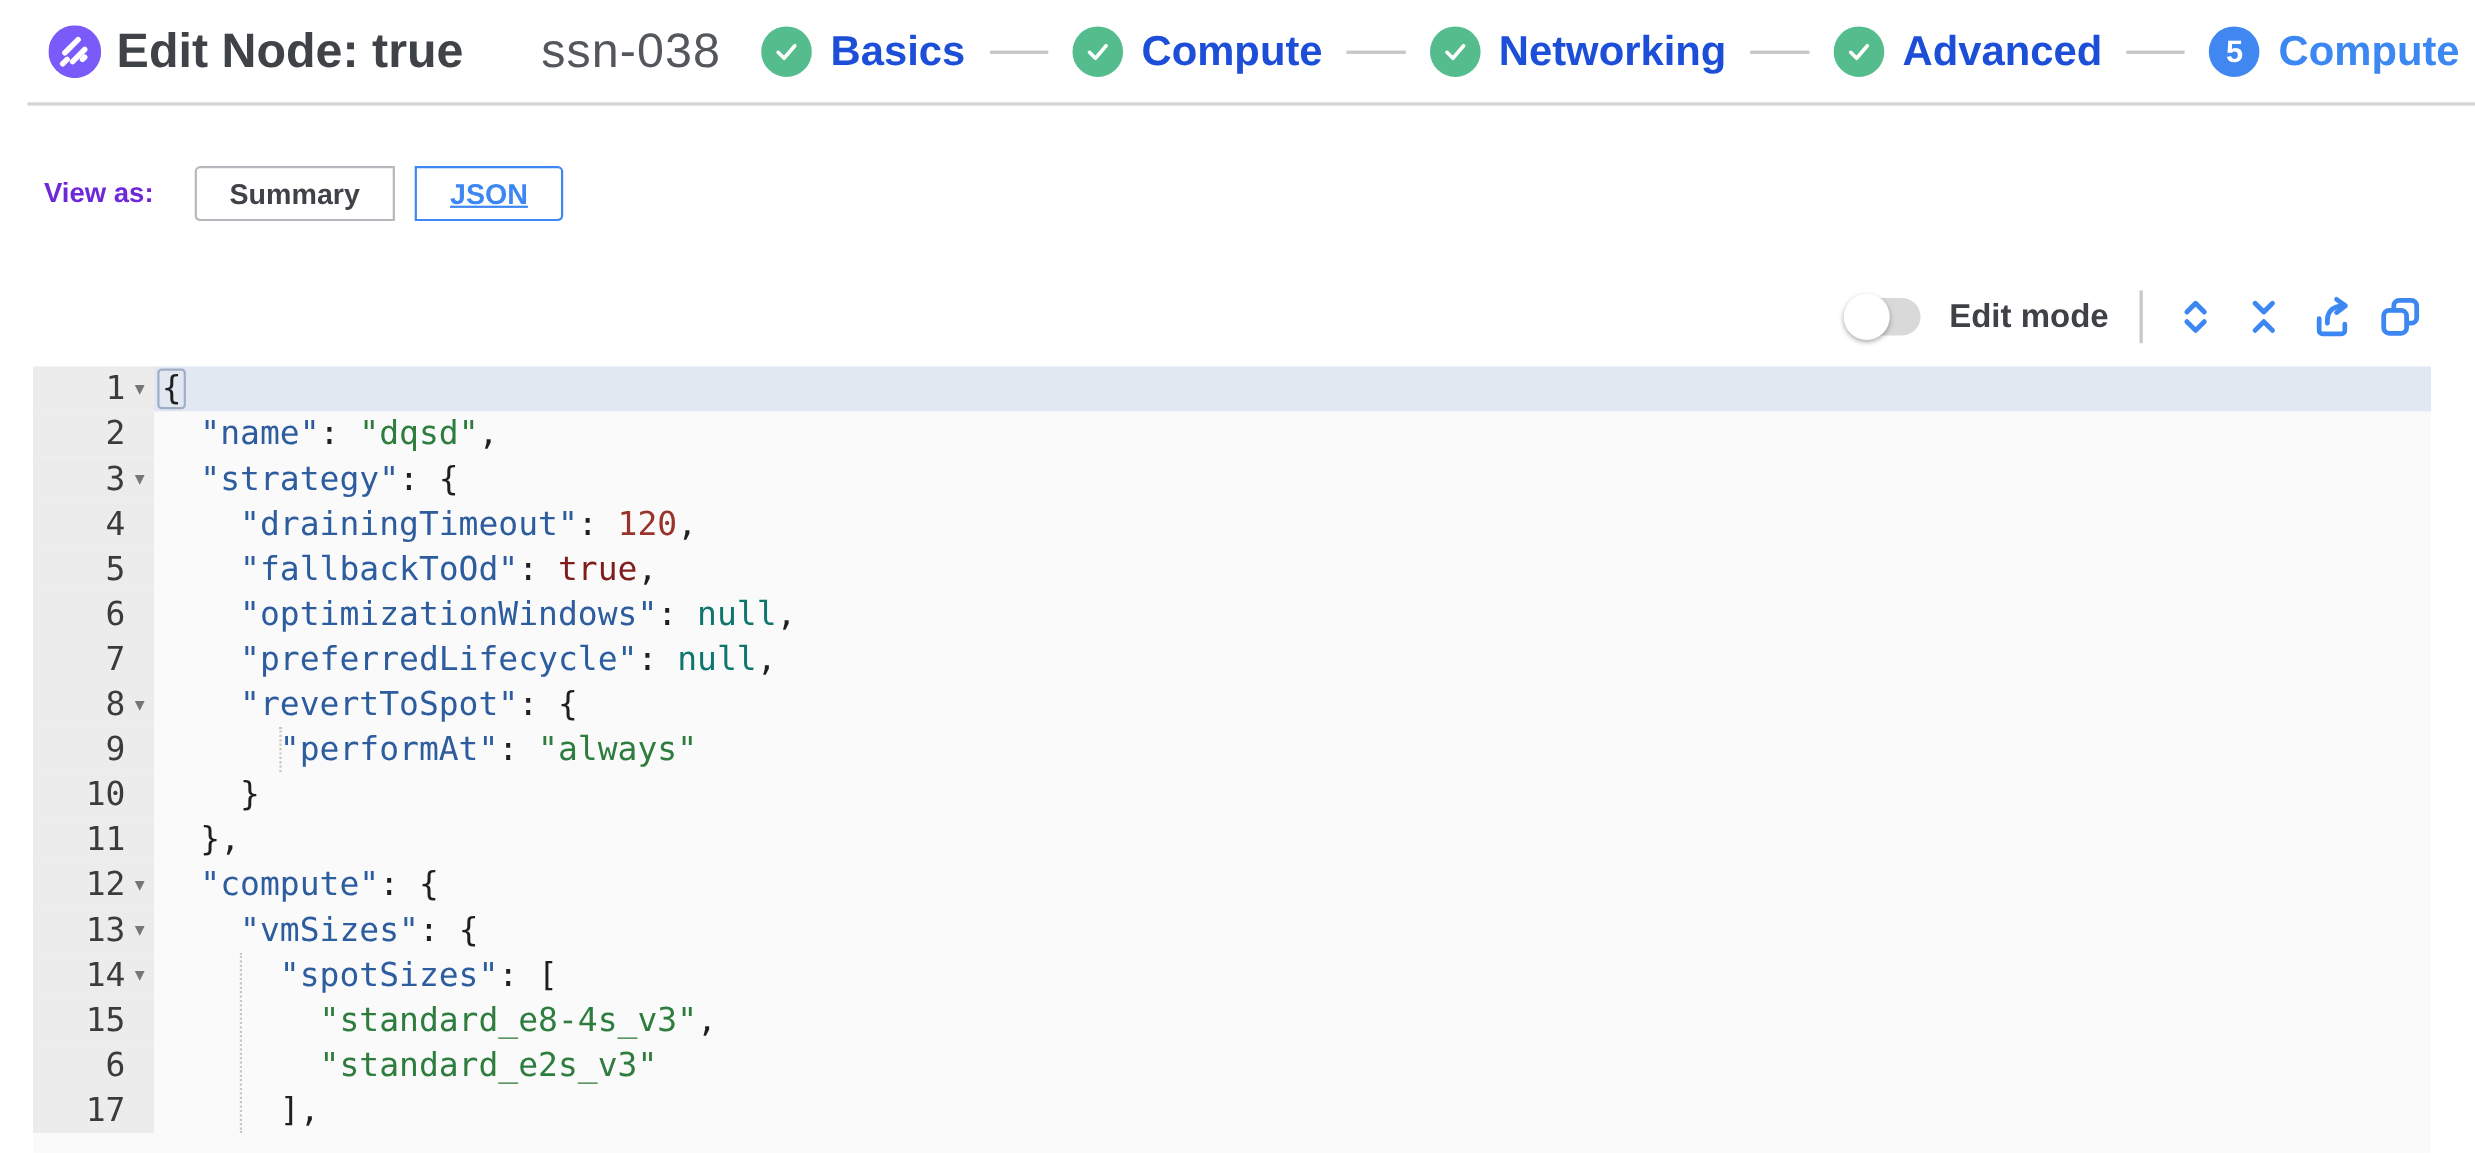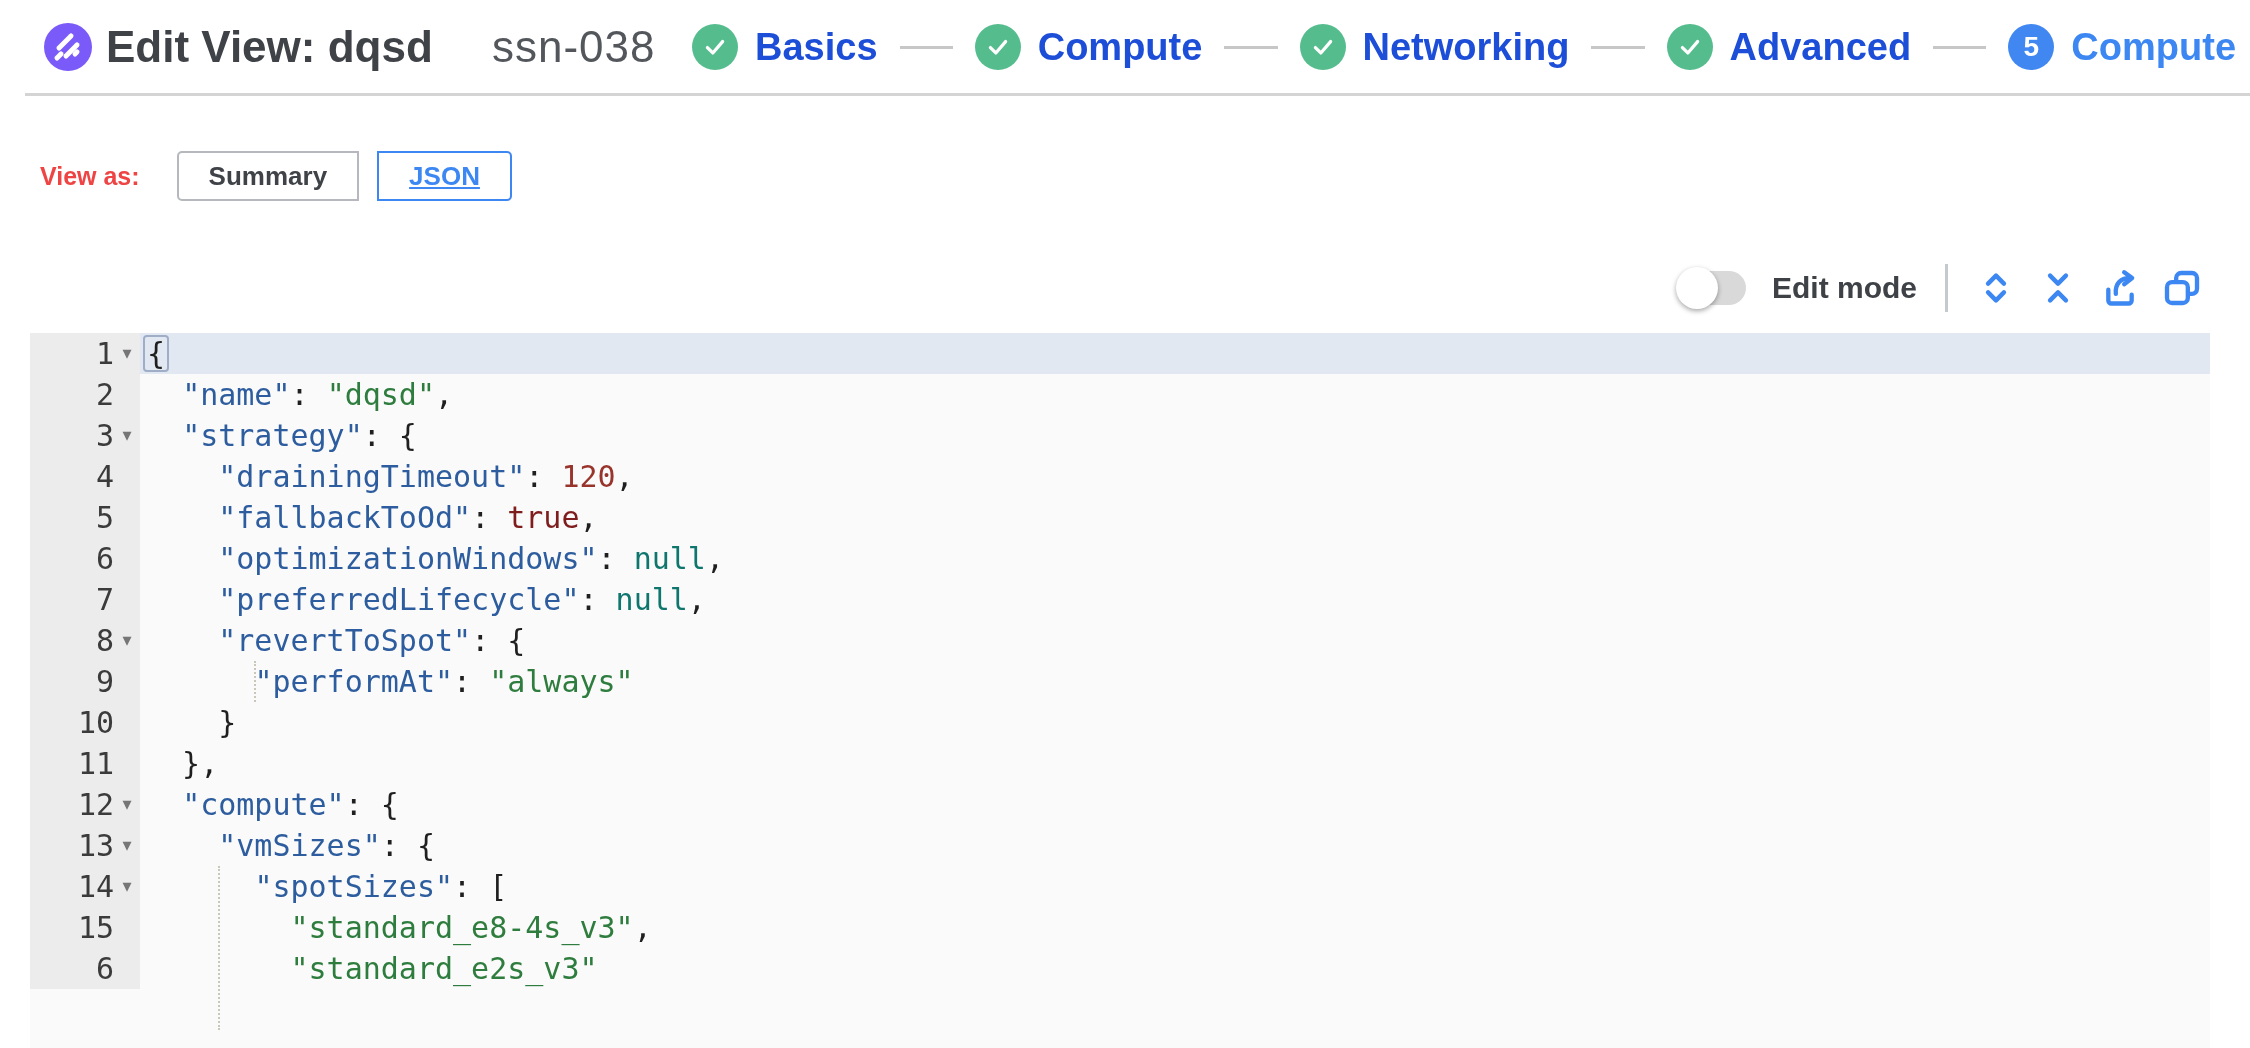--- a/index.html
+++ b/index.html
@@ -19,21 +19,21 @@
   .step{display:flex;align-items:center;flex:0 0 auto;cursor:pointer;}
   .step-circ{width:46px;height:46px;border-radius:50%;display:flex;align-items:center;justify-content:center;flex:0 0 auto;}
   .step-circ.done{background:#55bd8d;}
   .step-circ.active{background:#4187f2;color:#fff;font-size:28px;font-weight:bold;}
   .step-label{margin-left:17px;font-size:38px;color:#1d4ed8;white-space:nowrap;font-weight:bold;}
   .step.active .step-label{color:#3c87f2;font-weight:bold;}
   .step-conn{flex:1 1 auto;height:3px;background:#c7c7c7;margin:0 22px;min-width:20px;}
 
   
   .viewas{position:absolute;left:40px;top:150px;height:52px;display:flex;align-items:center;}
-  .viewas-label{font-size:25px;font-weight:bold;color:#ef4444;margin-right:37px;}
+  .viewas-label{font-size:25px;font-weight:bold;color:#6d28d9;margin-right:37px;}
   .seg{display:flex;gap:20px;}
   .seg-btn{height:50px;padding:0 30px;display:flex;align-items:center;justify-content:center;
            font-size:26px;font-weight:bold;background:#fff;border:2px solid #b5b8bc;color:#3f4348;
            box-sizing:border-box;cursor:pointer;}
   .seg-btn:first-child{border-radius:5px 0 0 5px;}
   .seg-btn:last-child{border-radius:0 5px 5px 0;margin-left:-2px;text-decoration:underline;}
   .seg-btn.sel{border-color:#3c87f2;color:#3c87f2;position:relative;z-index:2;}
 
   
   .toolbar{position:absolute;top:258px;right:48px;height:60px;display:flex;align-items:center;}
@@ -73,21 +73,21 @@
     <svg width="48" height="48" viewBox="0 0 48 48">
       <circle cx="24" cy="24" r="24" fill="#7a5af8"></circle>
       <g stroke="#fff" stroke-width="5" stroke-linecap="round">
         <line x1="13" y1="35" x2="17" y2="31"></line>
         <line x1="15" y1="25" x2="27" y2="13"></line>
         <line x1="22" y1="33" x2="33" y2="22"></line>
         <line x1="31" y1="31" x2="33" y2="29"></line>
       </g>
     </svg>
   </div>
-  <div class="title">Edit View: dqsd</div>
+  <div class="title">Edit Node: true</div>
   <div class="subtitle">ssn-038</div>
   <div class="stepper" id="stepper">
       <div class="step">
         <div class="step-circ done">
           <svg width="26" height="26" viewBox="0 0 24 24" fill="none" stroke="#fff" stroke-width="3" stroke-linecap="round" stroke-linejoin="round">
             <path d="M5 12.5 L10 17.5 L19 7"></path>
           </svg>
         </div>
         <span class="step-label">Basics</span>
       </div>
@@ -277,16 +277,23 @@
         </div>
         <div class="code"><span class="tk-punct">        </span><span class="tk-str">"standard_e8-4s_v3"</span><span class="tk-punct">,</span></div>
       </div>
       <div class="erow">
         <div class="gut">
           <span class="gnum">6</span>
           <span class="gcaret"></span>
         </div>
         <div class="code"><span class="tk-punct">        </span><span class="tk-str">"standard_e2s_v3"</span></div>
       </div>
+      <div class="erow">
+        <div class="gut">
+          <span class="gnum">17</span>
+          <span class="gcaret"></span>
+        </div>
+        <div class="code"><span class="tk-punct">      ],</span></div>
+      </div>
     </div>
   <div class="iguide" style="left:224px;top:328px;height:41px;"></div>
   <div class="iguide" style="left:188px;top:533px;height:164px;"></div>
 </div>
 
 </body></html>

